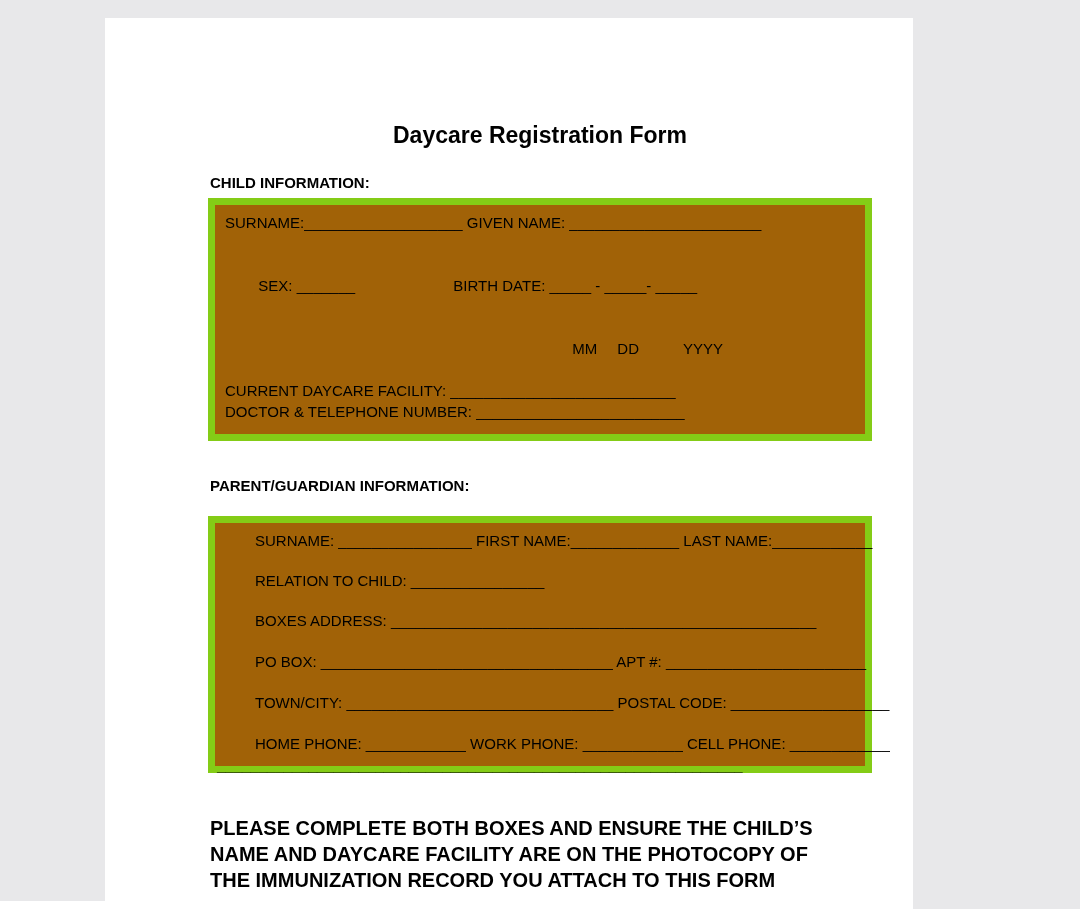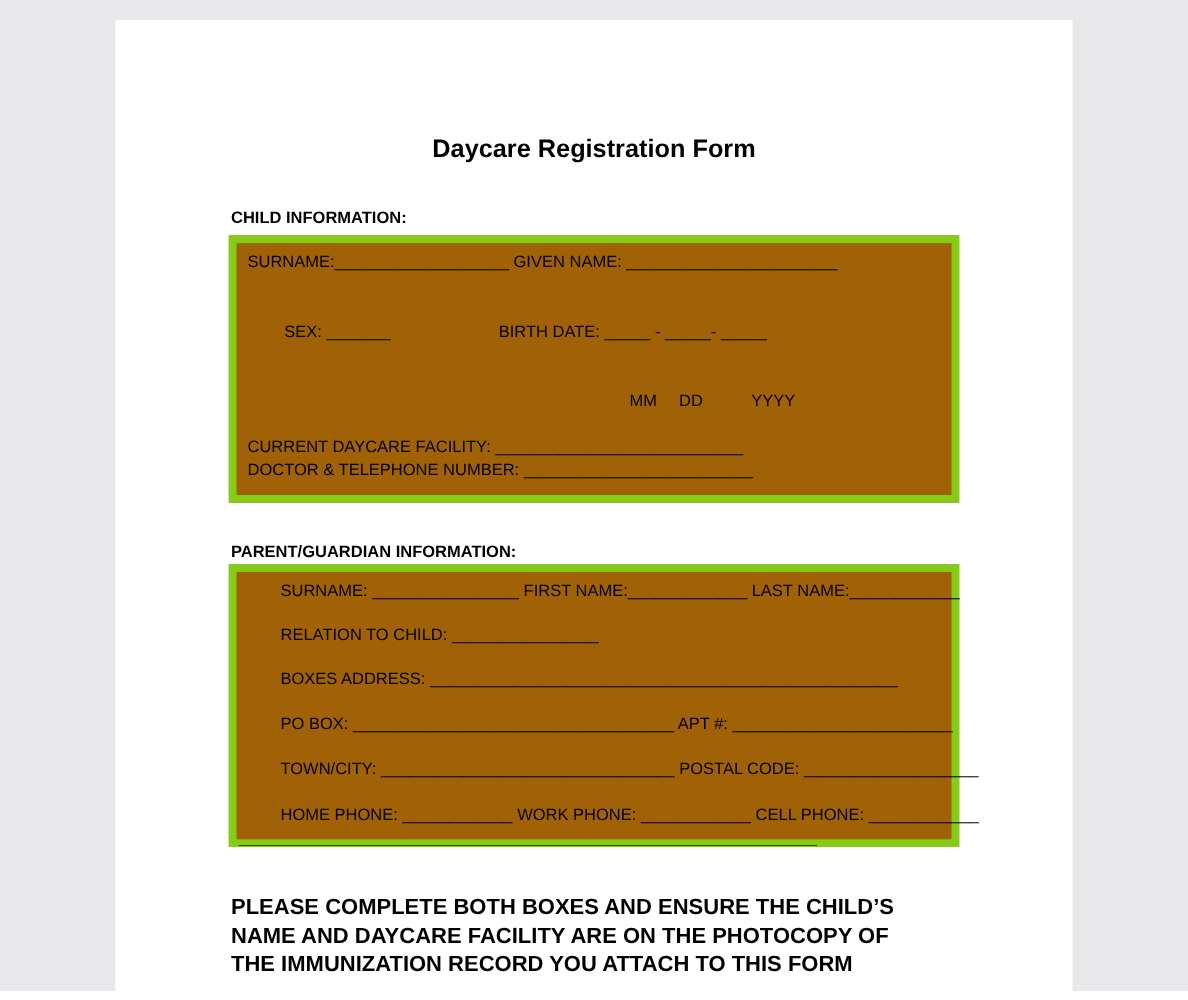--- a/index.html
+++ b/index.html
@@ -6,21 +6,21 @@
   html, body { margin: 0; padding: 0; }
   body {
     width: 1080px;
     height: 909px;
     background: #e8e8ea;
     font-family: "Liberation Sans", sans-serif;
     color: #000;
   }
   .canvas {
     position: relative;
-    width: 1080px;
+    width: 913px;
     height: 909px;
     background: #e8e8ea;
     overflow: hidden;
   }
   .bottom-strip {
     position: absolute;
     left: 0; bottom: 0;
     width: 100%; height: 8px;
     background: #ffffff;
   }
@@ -37,36 +37,36 @@
     padding-top: 104px;
     text-align: center;
     font-size: 23px;
     line-height: 26px;
     font-weight: bold;
   }
   .section-heading {
     font-weight: bold;
     font-size: 15px;
     line-height: 18px;
-    margin: 42px 0 0 105px;
+    margin: 26px 0 0 105px;
   }
   .section-heading.parent {
     margin-top: 36px;
   }
   .box {
     position: relative;
     width: 664px;
     margin-left: 103px;
     margin-top: 6px;
     border: 7px solid #84cc16;
     padding: 7px 10px 12px 10px;
     font-size: 15px;
     background: #a16207;
   }
-  .box.parent { margin-top: 2px; padding-left: 40px; }
+  .box.parent { margin-top: 21px; padding-left: 40px; }
   .line {
     line-height: 21px;
     white-space: pre;
   }
   
   .child-l2 { margin-top: 21px; }
   .child-l5 { }
   .sex-col { display: inline-block; width: 195px; }
   .dob-units .mm { margin-left: 314px; }
   .dob-units .dd { margin-left: 20px; text-align: center; }

